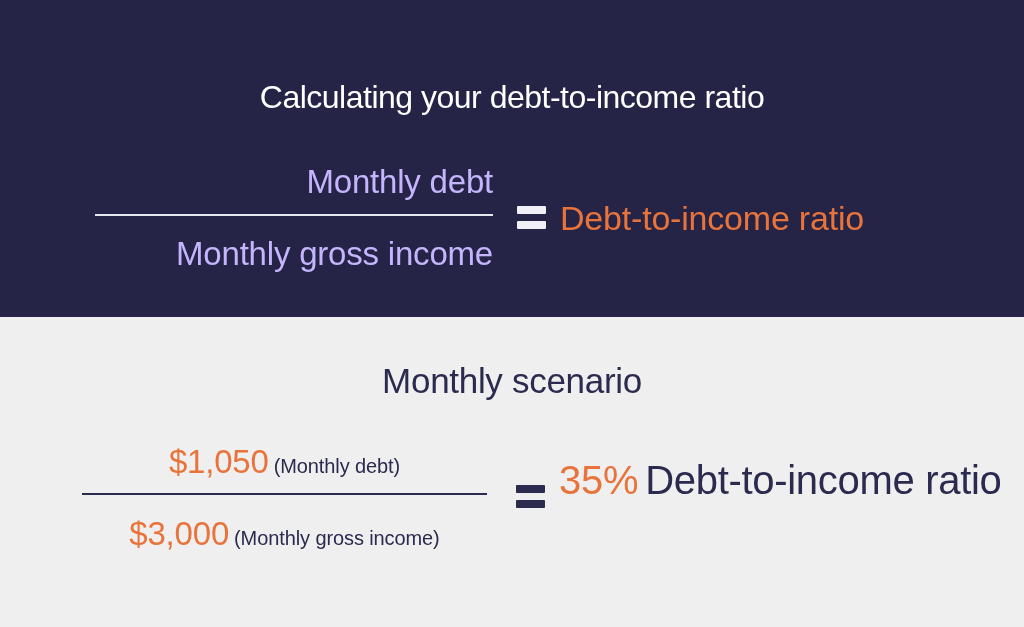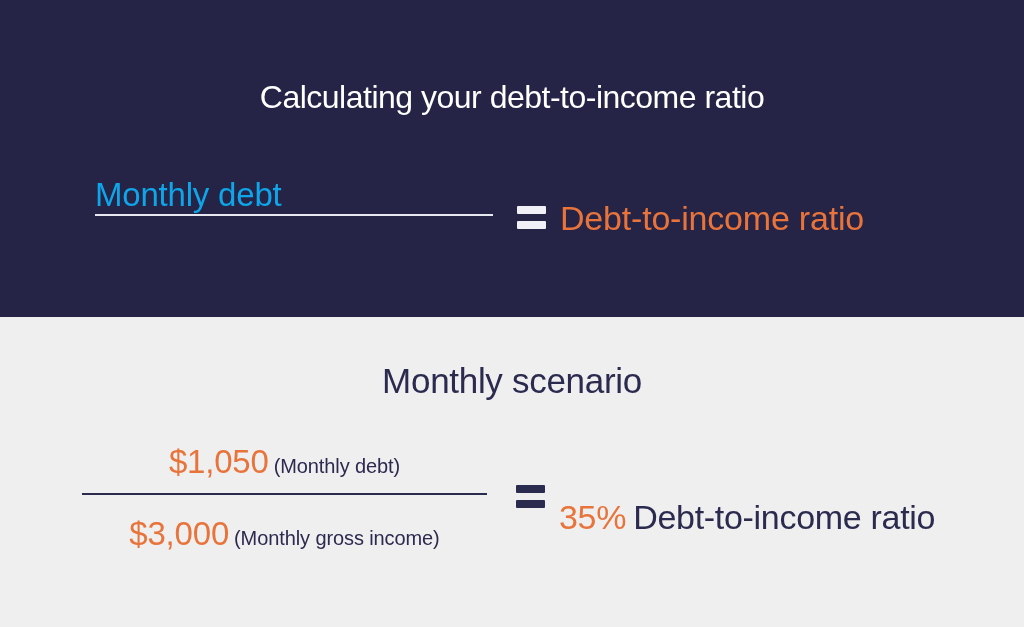--- a/index.html
+++ b/index.html
@@ -66,28 +66,27 @@
     left: 95px;
     top: 0;
     width: 398px;
     height: 120px;
   }
   .frac-top .numer,
   .frac-top .denom {
     position: absolute;
     left: 0;
     width: 398px;
-    text-align: left;
-    color: #0ea5e9;
+    text-align: right;
+    color: #c4b5fd;
     font-size: 33px;
     line-height: 40px;
     font-weight: 500;
     letter-spacing: -0.2px;
     white-space: nowrap;
-    margin-top: 13px;
   }
   .frac-top .numer { top: 4px; }
   .frac-top .denom { top: 76px; }
   .frac-bar-light {
     position: absolute;
     left: 0;
     top: 56px;
     width: 398px;
     height: 2px;
     background: #e7e7ef;
@@ -191,22 +190,22 @@
   }
 
   .eq-bottom {
     left: 516px;
     top: 485px;
   }
 
   .result-bottom {
     position: absolute;
     left: 559px;
-    top: 495px;
-    font-size: 34px;
+    top: 458px;
+    font-size: 40px;
     line-height: 44px;
     font-weight: 400;
     letter-spacing: -0.3px;
     white-space: nowrap;
   }
   .result-bottom .pct {
     color: #e8743b;
     font-weight: 500;
   }
   .result-bottom .lbl {
@@ -220,20 +219,21 @@
 <div id="infographic">
 
   <div class="panel-top">
 
     <div class="main-title">Calculating your debt-to-income ratio</div>
 
     <div class="formula-top">
       <div class="frac-top">
         <div class="numer">Monthly debt</div>
         <div class="frac-bar-light"></div>
+        <div class="denom">Monthly gross income</div>
       </div>
     </div>
 
     <div class="equals-glyph equals-light eq-top">
       <span class="b1"></span>
         <span class="b2"></span>
     </div>
 
     <div class="result-top">Debt-to-income ratio</div>
   </div>

